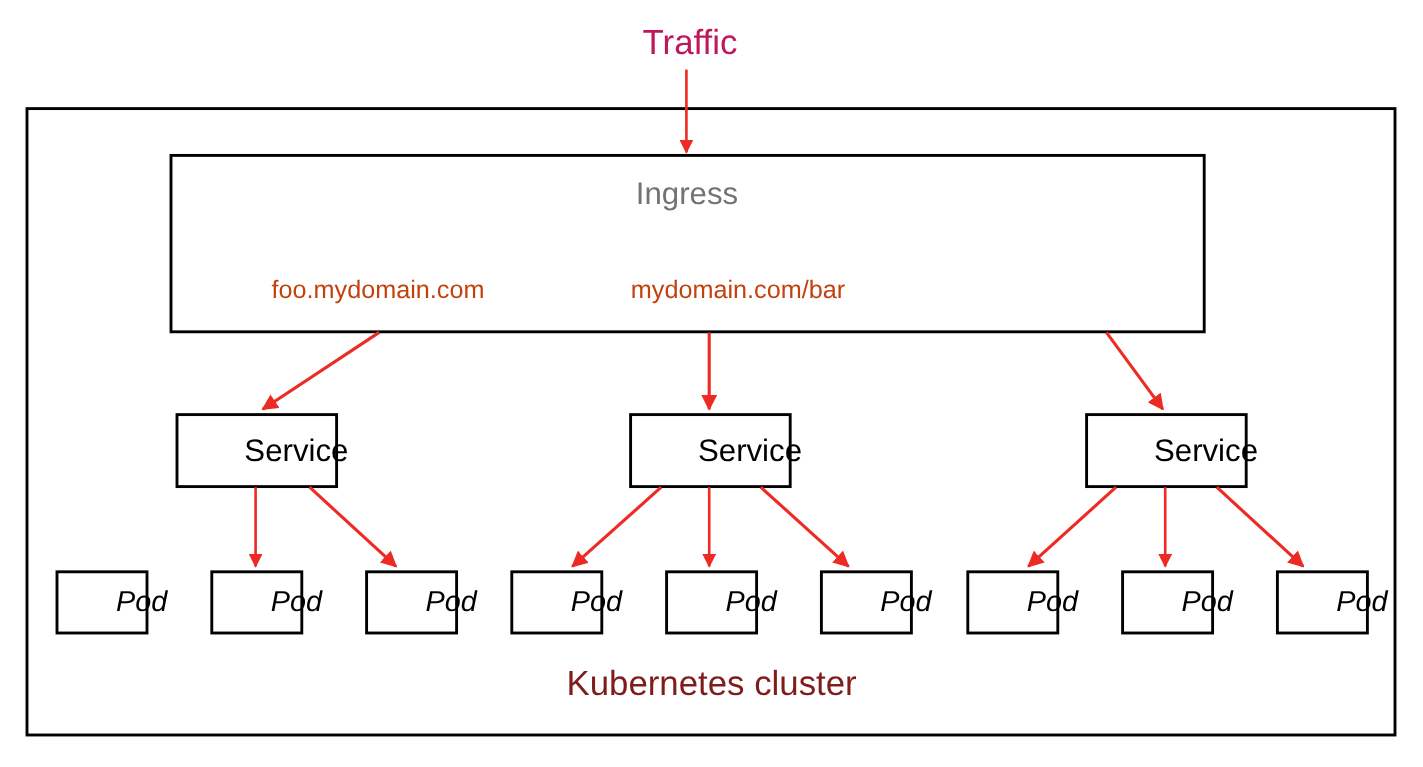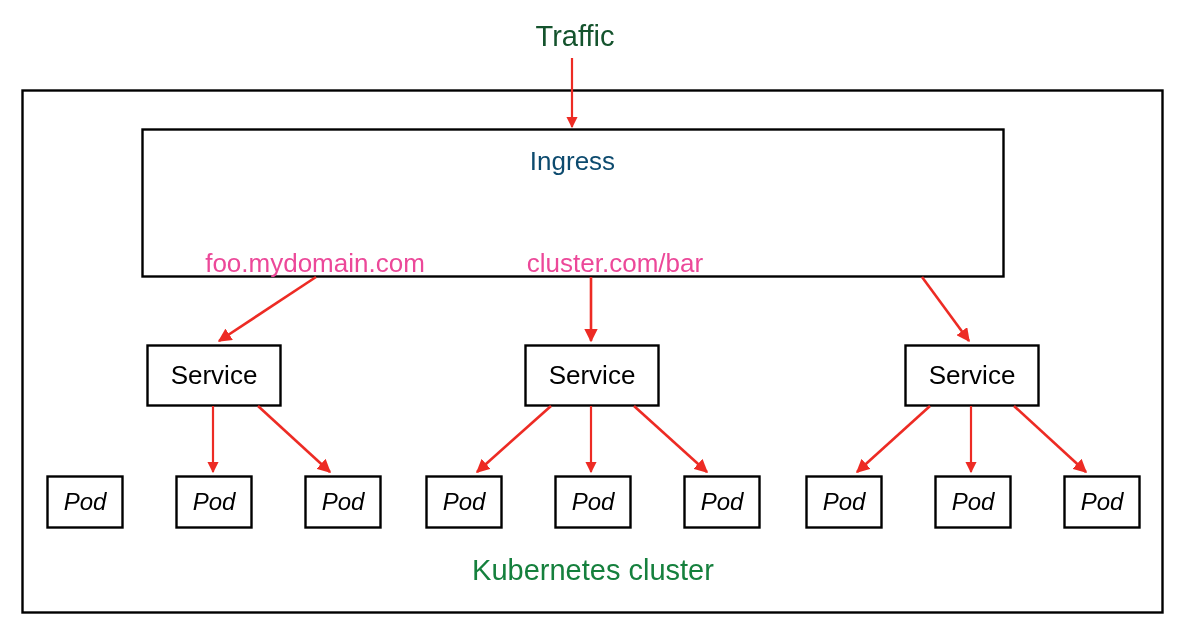--- a/index.html
+++ b/index.html
@@ -27,57 +27,58 @@
   
   .node-label {
     position: absolute;
     display: flex;
     align-items: center;
     justify-content: center;
     color: #000000;
     font-family: "Liberation Sans", sans-serif;
     white-space: nowrap;
     user-select: none;
+    padding-left: 33px;
   }
   .traffic-label {
     position: absolute;
     left: 495px;
     top: 20px;
     width: 160px;
     text-align: center;
-    color: #14532d;
+    color: #be185d;
     font-size: 29px;
     font-family: "Liberation Sans", sans-serif;
     white-space: nowrap;
   }
   .cluster-label {
     position: absolute;
     left: 343px;
     top: 554px;
     width: 500px;
     text-align: center;
     font-size: 29px;
-    color: #15803d;
+    color: #7f1d1d;
     white-space: nowrap;
   }
   .ingress-title {
     position: absolute;
     left: 142px;
     top: 146px;
     width: 861px;
     text-align: center;
     font-size: 26px;
-    color: #0c4a6e;
+    color: #737373;
     white-space: nowrap;
   }
   .route-label {
     position: absolute;
-    top: 248px;
-    font-size: 26px;
-    color: #ec4899;
+    top: 230px;
+    font-size: 21px;
+    color: #c2410c;
     white-space: nowrap;
     text-align: center;
   }
   .svc-label {
     font-size: 26px;
   }
   .pod-label {
     font-size: 24px;
     font-style: italic;
   }
@@ -128,21 +129,21 @@
     <rect x="806.5" y="476.5" width="75" height="51" fill="none" stroke="#000000" stroke-width="2.4"></rect>
     <rect x="935.5" y="476.5" width="75" height="51" fill="none" stroke="#000000" stroke-width="2.4"></rect>
     <rect x="1064.5" y="476.5" width="75" height="51" fill="none" stroke="#000000" stroke-width="2.4"></rect>
   </svg>
 
   <div class="traffic-label">Traffic</div>
 
   <div class="ingress-title">Ingress</div>
 
   <div class="route-label" style="left:150px; width:330px;">foo.mydomain.com</div>
-  <div class="route-label" style="left:465px; width:300px;">cluster.com/bar</div>
+  <div class="route-label" style="left:465px; width:300px;">mydomain.com/bar</div>
 
   <div class="node-label svc-label" style="left:147px; top:345px; width:134px; height:61px;">Service</div>
   <div class="node-label svc-label" style="left:525px; top:345px; width:134px; height:61px;">Service</div>
   <div class="node-label svc-label" style="left:905px; top:345px; width:134px; height:61px;">Service</div>
 
   <div class="node-label pod-label" style="left:47px; top:476px; width:76px; height:52px;">Pod</div>
   <div class="node-label pod-label" style="left:176px; top:476px; width:76px; height:52px;">Pod</div>
   <div class="node-label pod-label" style="left:305px; top:476px; width:76px; height:52px;">Pod</div>
   <div class="node-label pod-label" style="left:426px; top:476px; width:76px; height:52px;">Pod</div>
   <div class="node-label pod-label" style="left:555px; top:476px; width:76px; height:52px;">Pod</div>

